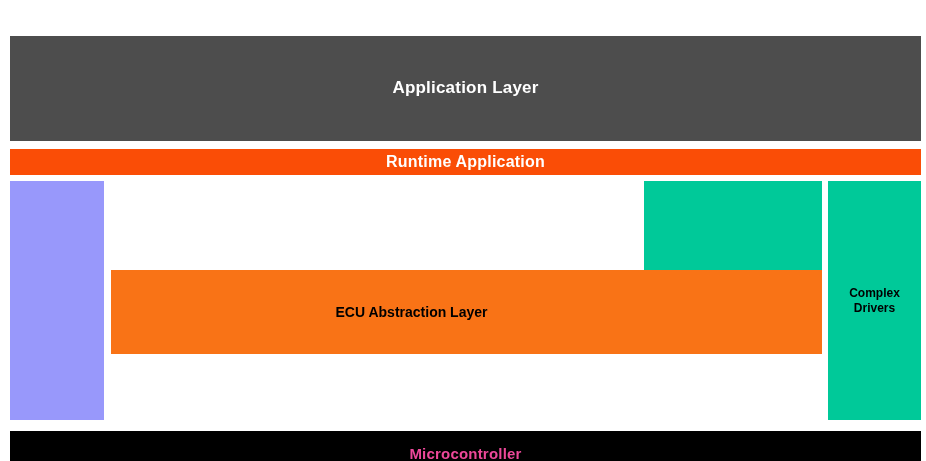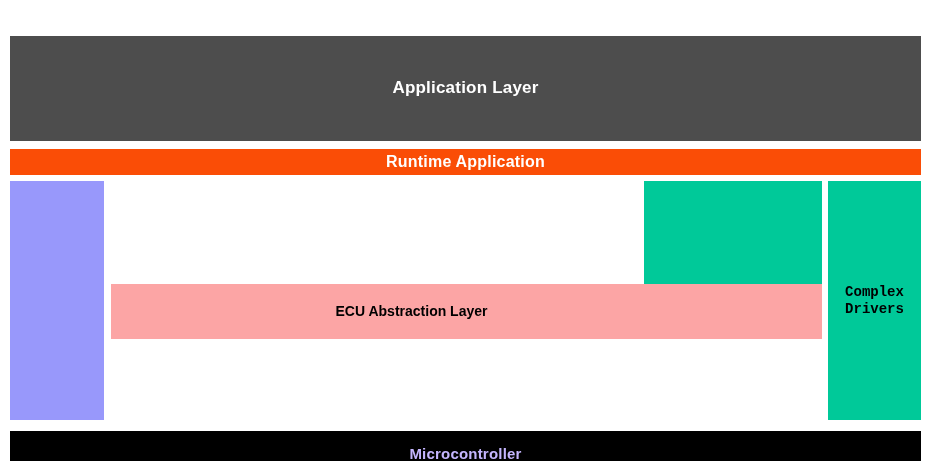--- a/index.html
+++ b/index.html
@@ -78,23 +78,23 @@
     background: #9898fb;
   }
   #services-layer .label {
     color: #000000;
     font-size: 14px;
     transform: translateX(123px);
   }
 
   
   #ecu-abstraction-layer {
-    left: 111px; top: 260px;
-    width: 711px; height: 55px;
-    background: #fca5a5;
+    left: 111px; top: 246px;
+    width: 711px; height: 84px;
+    background: #f97316;
   }
   #ecu-abstraction-layer .label {
     color: #000000;
     font-size: 14px;
     transform: translateX(-55px);
   }
 
   
   #mcal-layer {
     left: 111px; top: 321px;
@@ -108,32 +108,31 @@
   }
 
   
   #complex-drivers {
     left: 828px; top: 157px;
     width: 93px; height: 239px;
     background: #00c999;
   }
   #complex-drivers .label {
     color: #000000;
-    font-size: 14px;
-    font-family: Liberation Mono, monospace;
+    font-size: 12px;
   }
 
   
   #microcontroller {
     left: 10px; top: 407px;
     width: 911px; height: 45px;
     background: #000000;
   }
   #microcontroller .label {
-    color: #c4b5fd;
+    color: #ec4899;
     font-size: 15px;
     letter-spacing: 0.2px;
   }
 </style>
 </head>
 <body>
 
 <div id="canvas">
 
   <div class="block" id="application-layer">

